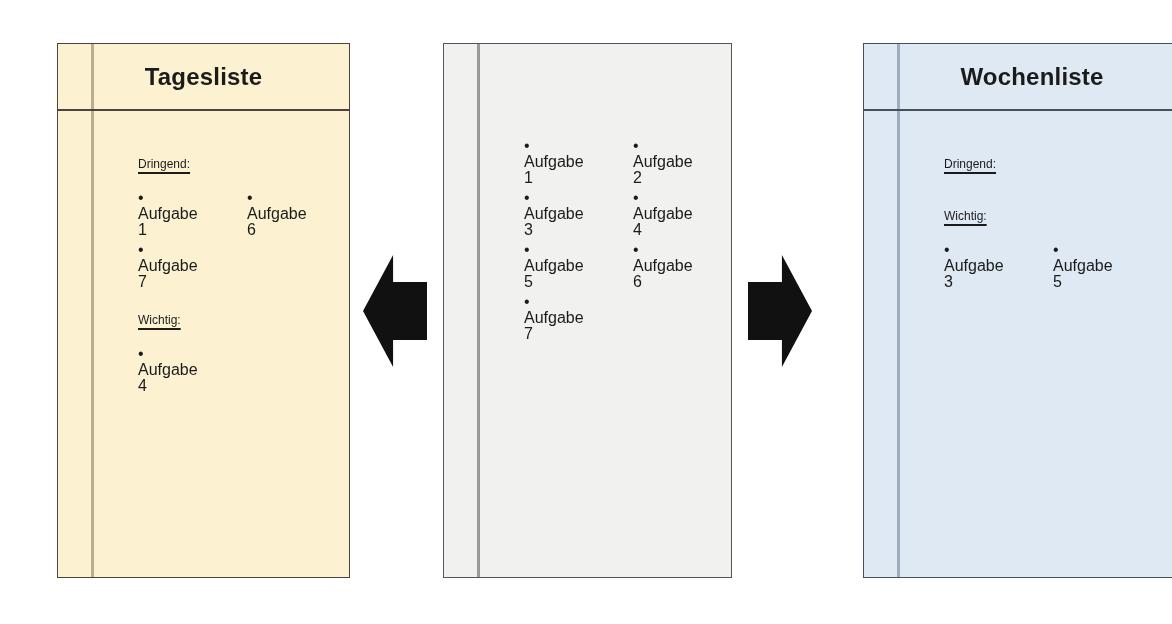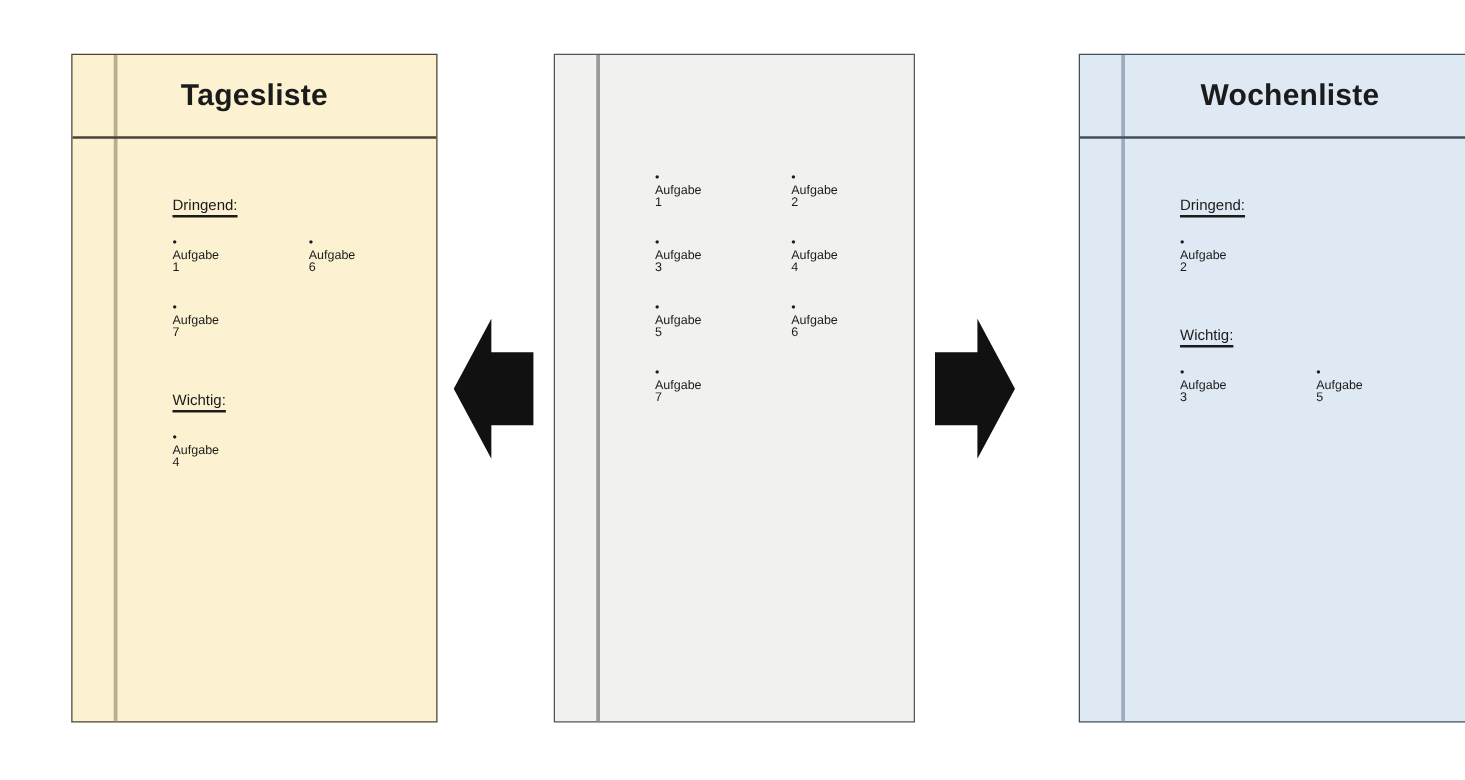--- a/index.html
+++ b/index.html
@@ -67,21 +67,21 @@
     font-size: 12px;
   }
   .row.heading .label {
     text-decoration: underline;
     text-underline-offset: 4px;
     text-decoration-thickness: 1.5px;
   }
   .bullet {
     display: inline-block;
     width: 29px;
-    font-size: 10px;
+    font-size: 16px;
     line-height: 1;
   }
   .arrow {
     position: absolute;
     top: 255px;
     width: 64px;
     height: 112px;
     background: #111111;
   }
   .arrow-left {
@@ -119,18 +119,18 @@
 
   <div class="arrow arrow-right" style="background: rgb(17, 17, 17);"></div>
 
   <div class="panel panel-wochenliste" style="--panel-bg: #DEE9F4; --panel-border: #464F5C; --margin-line: #9EACBD; --header-line: #464F5C;">
     <div class="margin-line"></div>
     <div class="panel-header">
       <span class="panel-title">Wochenliste</span>
     </div>
     <div class="task-list"><div class="row heading">
           <span class="label">Dringend:</span>
-        </div><div class="row bullet"><span class="bullet">•</span><span class="label">Aufgabe 2</span></div><div class="row heading">
+        </div><div class="row heading">
           <span class="label">Wichtig:</span>
         </div><div class="row bullet"><span class="bullet">•</span><span class="label">Aufgabe 3</span></div><div class="row bullet"><span class="bullet">•</span><span class="label">Aufgabe 5</span></div></div>
   </div>
 
 </div>
 
 </body></html>

